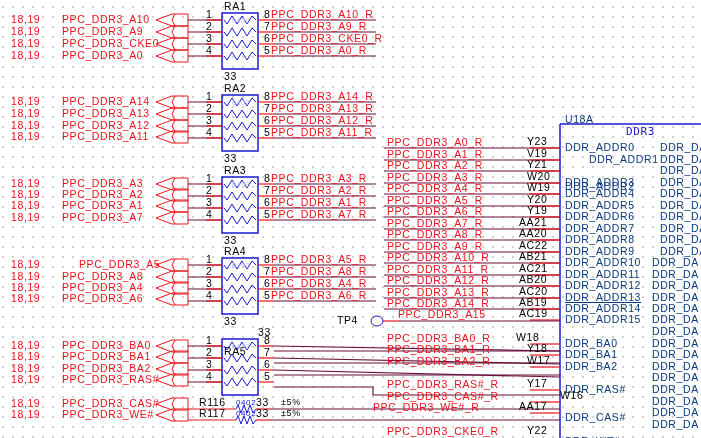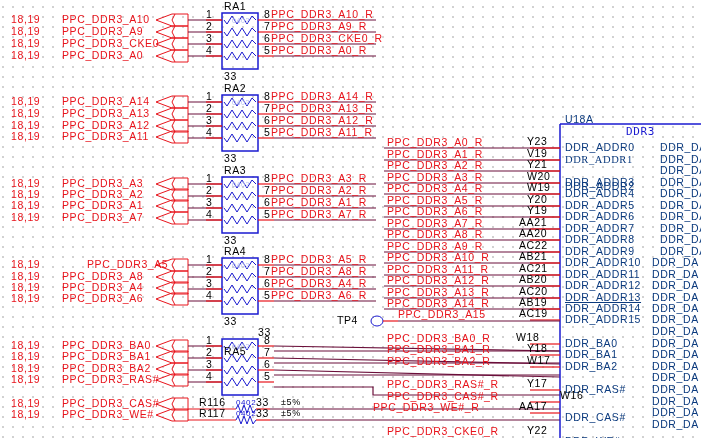--- a/index.html
+++ b/index.html
@@ -264,21 +264,21 @@
     <div class="t red" style="left: 62px; top: 131px;">PPC_DDR3_A11</div>
     <div class="t red" style="left: 11px; top: 178px;">18,19</div>
     <div class="t red" style="left: 62px; top: 178px;">PPC_DDR3_A3</div>
     <div class="t red" style="left: 11px; top: 189px;">18,19</div>
     <div class="t red" style="left: 62px; top: 189px;">PPC_DDR3_A2</div>
     <div class="t red" style="left: 11px; top: 200px;">18,19</div>
     <div class="t red" style="left: 62px; top: 200px;">PPC_DDR3_A1</div>
     <div class="t red" style="left: 11px; top: 212px;">18,19</div>
     <div class="t red" style="left: 62px; top: 212px;">PPC_DDR3_A7</div>
     <div class="t red" style="left: 11px; top: 259px;">18,19</div>
-    <div class="t red" style="left: 70px; top: 259px; padding-left: 17px;">PPC_DDR3_A5</div>
+    <div class="t red" style="left: 62px; top: 259px; padding-left: 17px;">PPC_DDR3_A5</div>
     <div class="t red" style="left: 11px; top: 271px;">18,19</div>
     <div class="t red" style="left: 62px; top: 271px;">PPC_DDR3_A8</div>
     <div class="t red" style="left: 11px; top: 282px;">18,19</div>
     <div class="t red" style="left: 62px; top: 282px;">PPC_DDR3_A4</div>
     <div class="t red" style="left: 11px; top: 293px;">18,19</div>
     <div class="t red" style="left: 62px; top: 293px;">PPC_DDR3_A6</div>
     <div class="t red" style="left: 11px; top: 340px;">18,19</div>
     <div class="t red" style="left: 62px; top: 340px;">PPC_DDR3_BA0</div>
     <div class="t red" style="left: 11px; top: 351px;">18,19</div>
     <div class="t red" style="left: 62px; top: 351px;">PPC_DDR3_BA1</div>
@@ -369,21 +369,21 @@
     <div class="t blue2" style="left: 236px; top: 408px; font-size: 8px;">0402</div>
     <div class="t blk" style="left: 256px; top: 408px;">33</div>
     <div class="t blk" style="left: 281px; top: 408px; font-size: 9px;">±5%</div>
     <div class="t blu" style="left: 565px; top: 114px; text-align: right;">U18A</div>
     <div class="t blu" style="left: 626px; top: 126px; font-size: 11px; font-family: &quot;DejaVu Sans Mono&quot;, monospace; color: rgb(26, 26, 208);">DDR3</div>
     <div class="t red" style="left: 387px; top: 137px;">PPC_DDR3_A0_R</div>
     <div class="t blk" style="left: 527px; top: 136px;">Y23</div>
     <div class="t blu" style="left: 565px; top: 142px;">DDR_ADDR0</div>
     <div class="t red" style="left: 387px; top: 149px;">PPC_DDR3_A1_R</div>
     <div class="t blk" style="left: 527px; top: 148px;">V19</div>
-    <div class="t blu" style="left: 565px; top: 154px; font-family: Liberation Serif, serif;">DDR_ADDR1</div>
+    <div class="t blu" style="left: 589px; top: 154px;">DDR_ADDR1</div>
     <div class="t red" style="left: 387px; top: 160px;">PPC_DDR3_A2_R</div>
     <div class="t blk" style="left: 527px; top: 159px;">Y21</div>
     <div class="t blu" style="left: 565px; top: 181px;">DDR_ADDR2</div>
     <div class="t red" style="left: 387px; top: 172px;">PPC_DDR3_A3_R</div>
     <div class="t blk" style="left: 527px; top: 171px;">W20</div>
     <div class="t blu" style="left: 565px; top: 177px;">DDR_ADDR3</div>
     <div class="t red" style="left: 387px; top: 183px;">PPC_DDR3_A4_R</div>
     <div class="t blk" style="left: 527px; top: 182px;">W19</div>
     <div class="t blu" style="left: 565px; top: 188px;">DDR_ADDR4</div>
     <div class="t red" style="left: 387px; top: 195px;">PPC_DDR3_A5_R</div>

